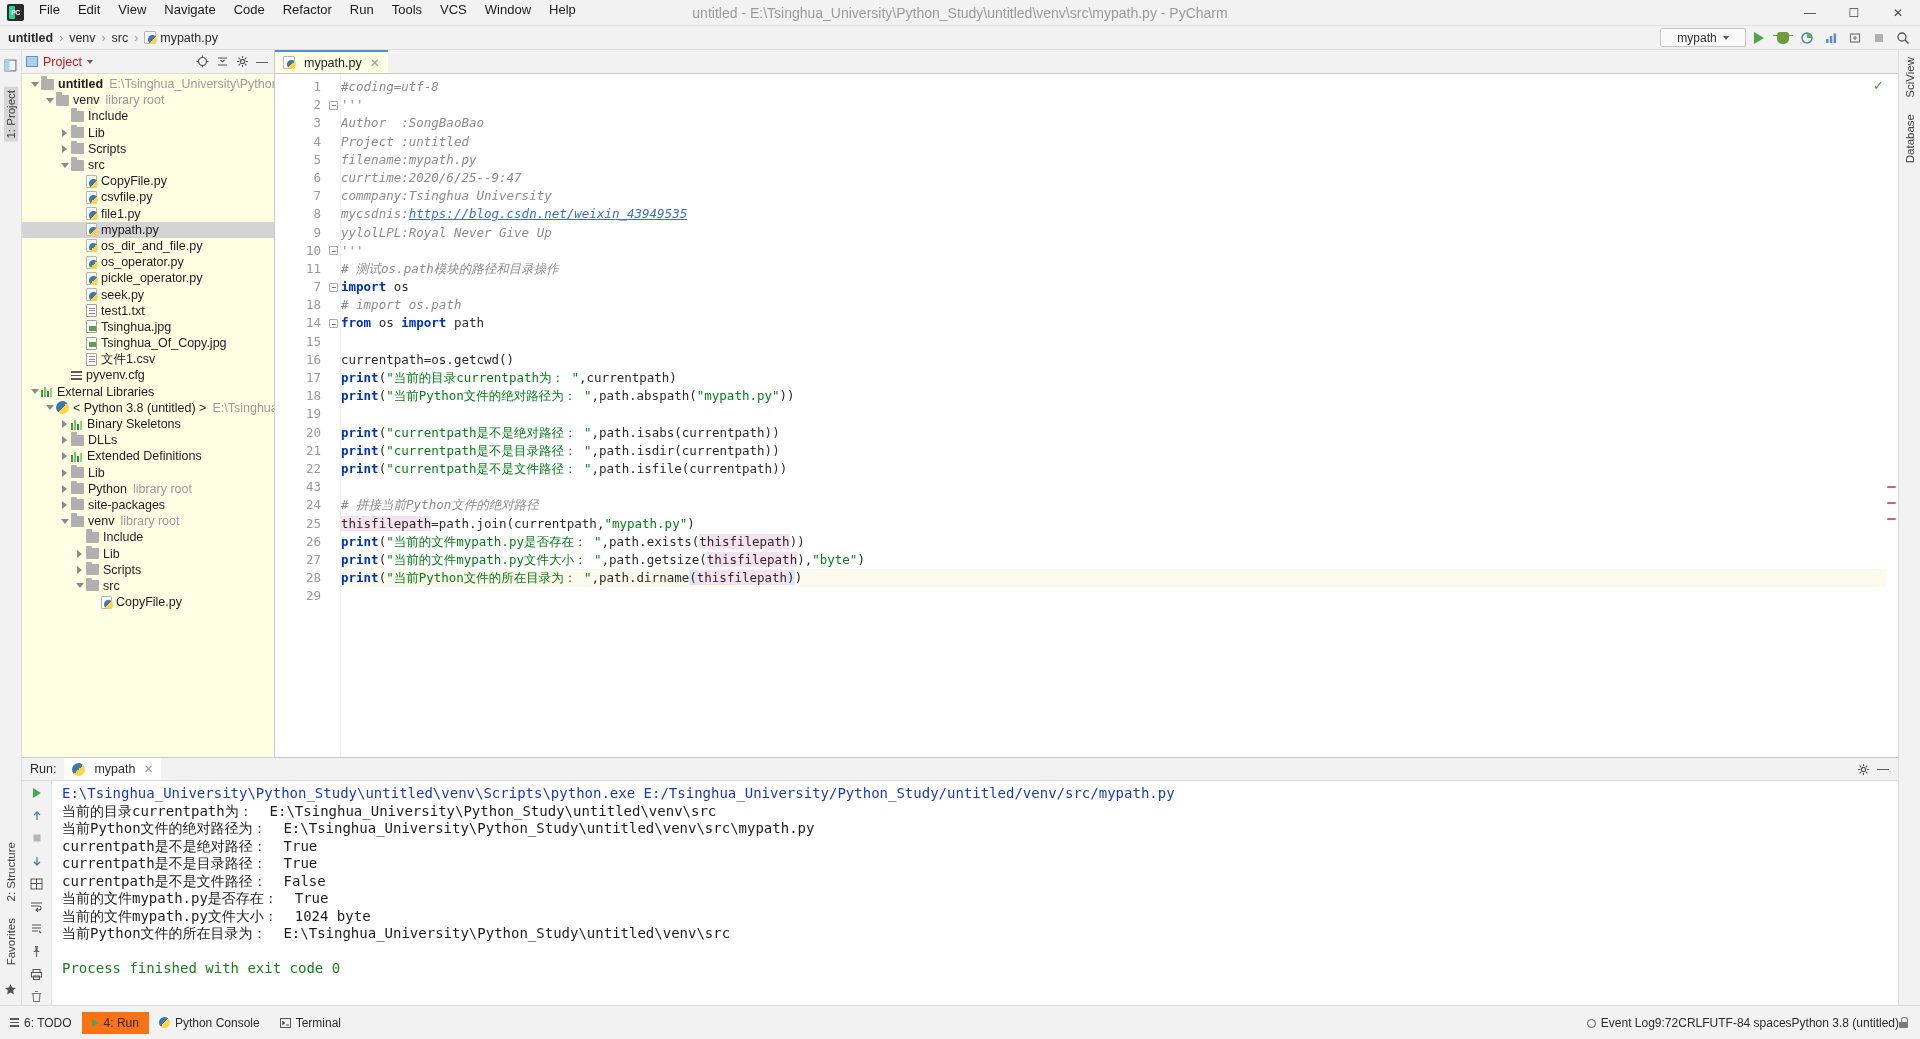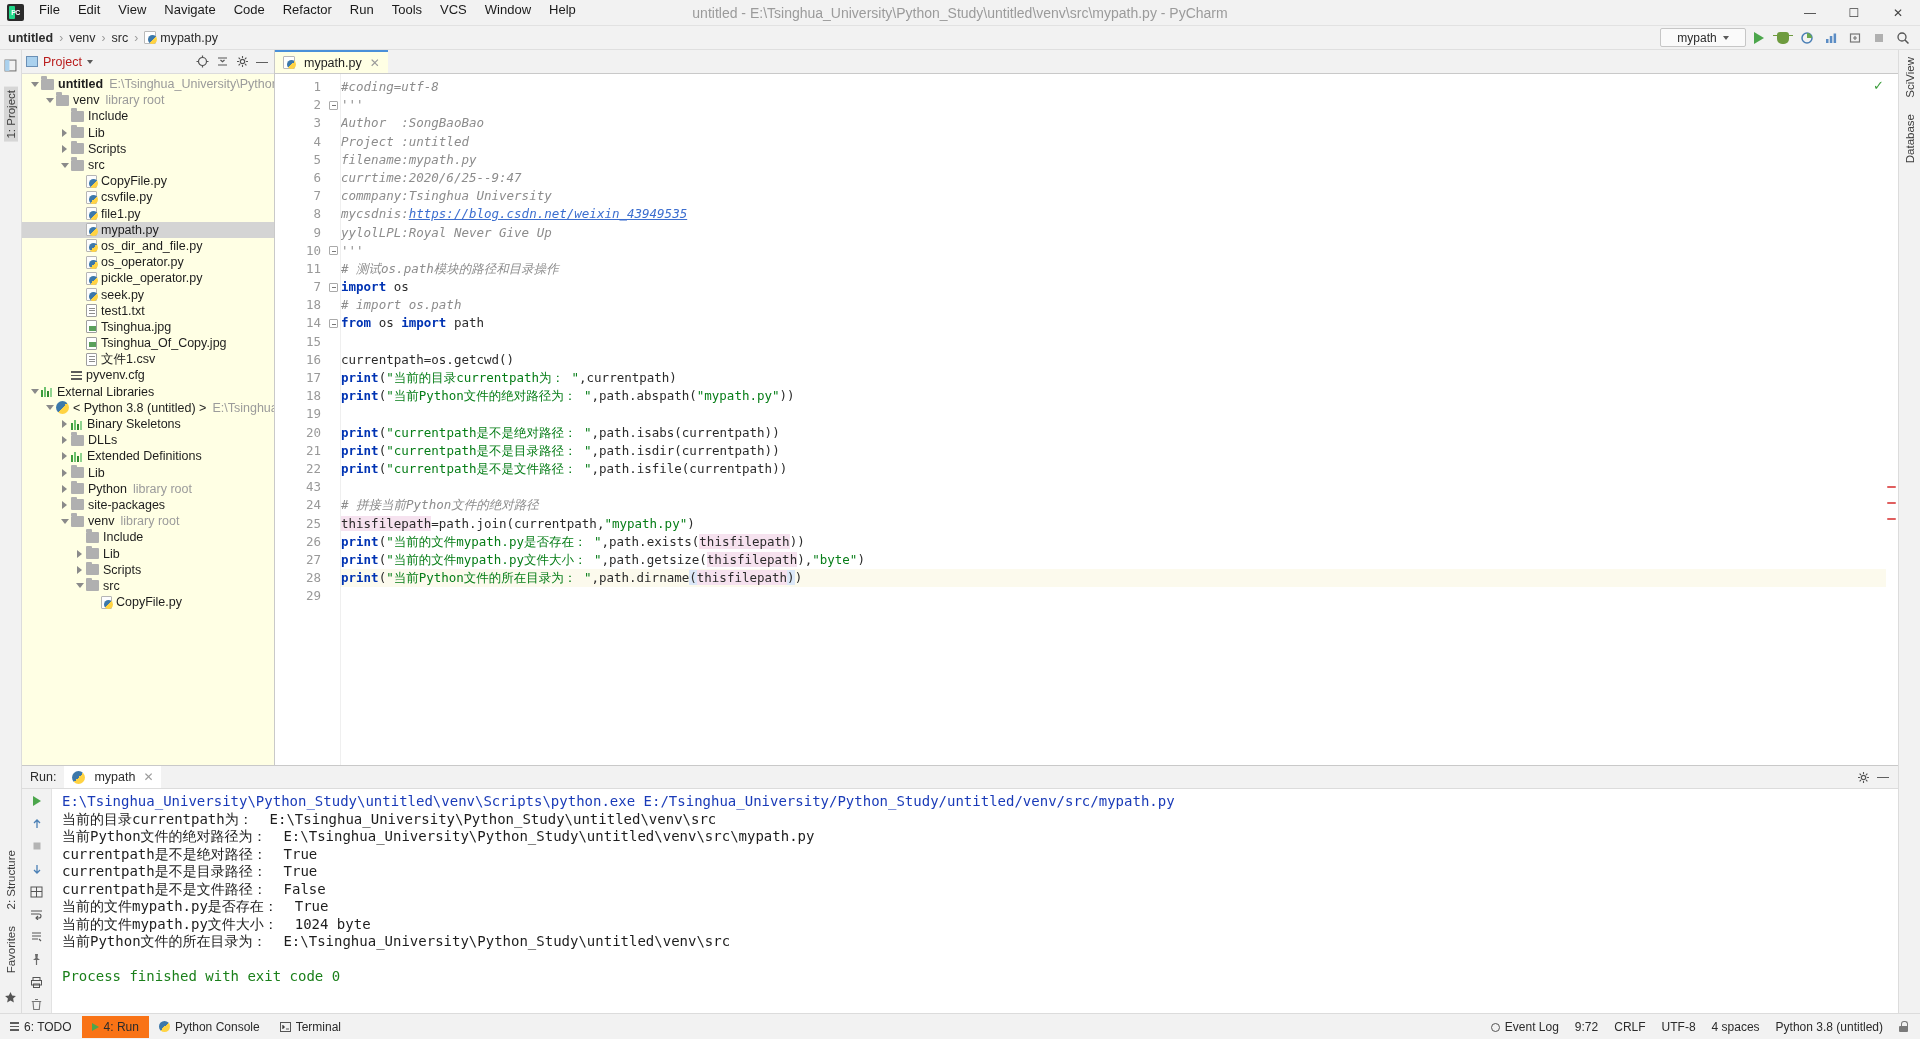--- a/index.html
+++ b/index.html
@@ -201,27 +201,27 @@
   .rt { width:20px;height:19px;display:flex;align-items:center;justify-content:center;color:#4b4b4b;font-size:12px;border-radius:2px;}
   .console {
     flex:1; padding:4px 0 0 10px; font-family:"DejaVu Sans Mono", monospace;
     font-size:14px; color:#1d1d1d; overflow:hidden; white-space:pre; line-height:17.5px;
   }
   .cpath{ color:#1a3bb8; }
   .cok{ color:#1a7f1a; }
 
   
   .statusbar {
-    height:26px; display:flex; align-items:center; background:#f2f2f2;
+    height:34px; display:flex; align-items:center; background:#f2f2f2;
     border-top:1px solid #dcdcdc; flex:none; font-size:12px; color:#2b2b2b;
   }
   .sb-tabs{ display:flex; align-items:center; height:22px; }
   .sb-tab{ display:flex;align-items:center;gap:5px;padding:0 10px;height:22px; }
   .sb-tab.sel{ background:#f97316; }
-  .sb-right{ margin-left:auto; display:flex; align-items:center; gap:16px; padding-right:12px;}
+  .sb-right{ margin-left:auto; display:flex; align-items:center; padding-right:12px;}
   .lock-ico{width:9px;height:11px;position:relative;}
   .lock-ico::before{content:"";position:absolute;bottom:0;width:9px;height:6px;background:#7a7a7a;border-radius:1px;}
   .lock-ico::after{content:"";position:absolute;top:0;left:2px;width:5px;height:5px;border:1.5px solid #7a7a7a;border-bottom:none;border-radius:3px 3px 0 0;}
 </style>
 </head>
 <body>
 
 <div class="app">
 
   <div class="titlebar">

